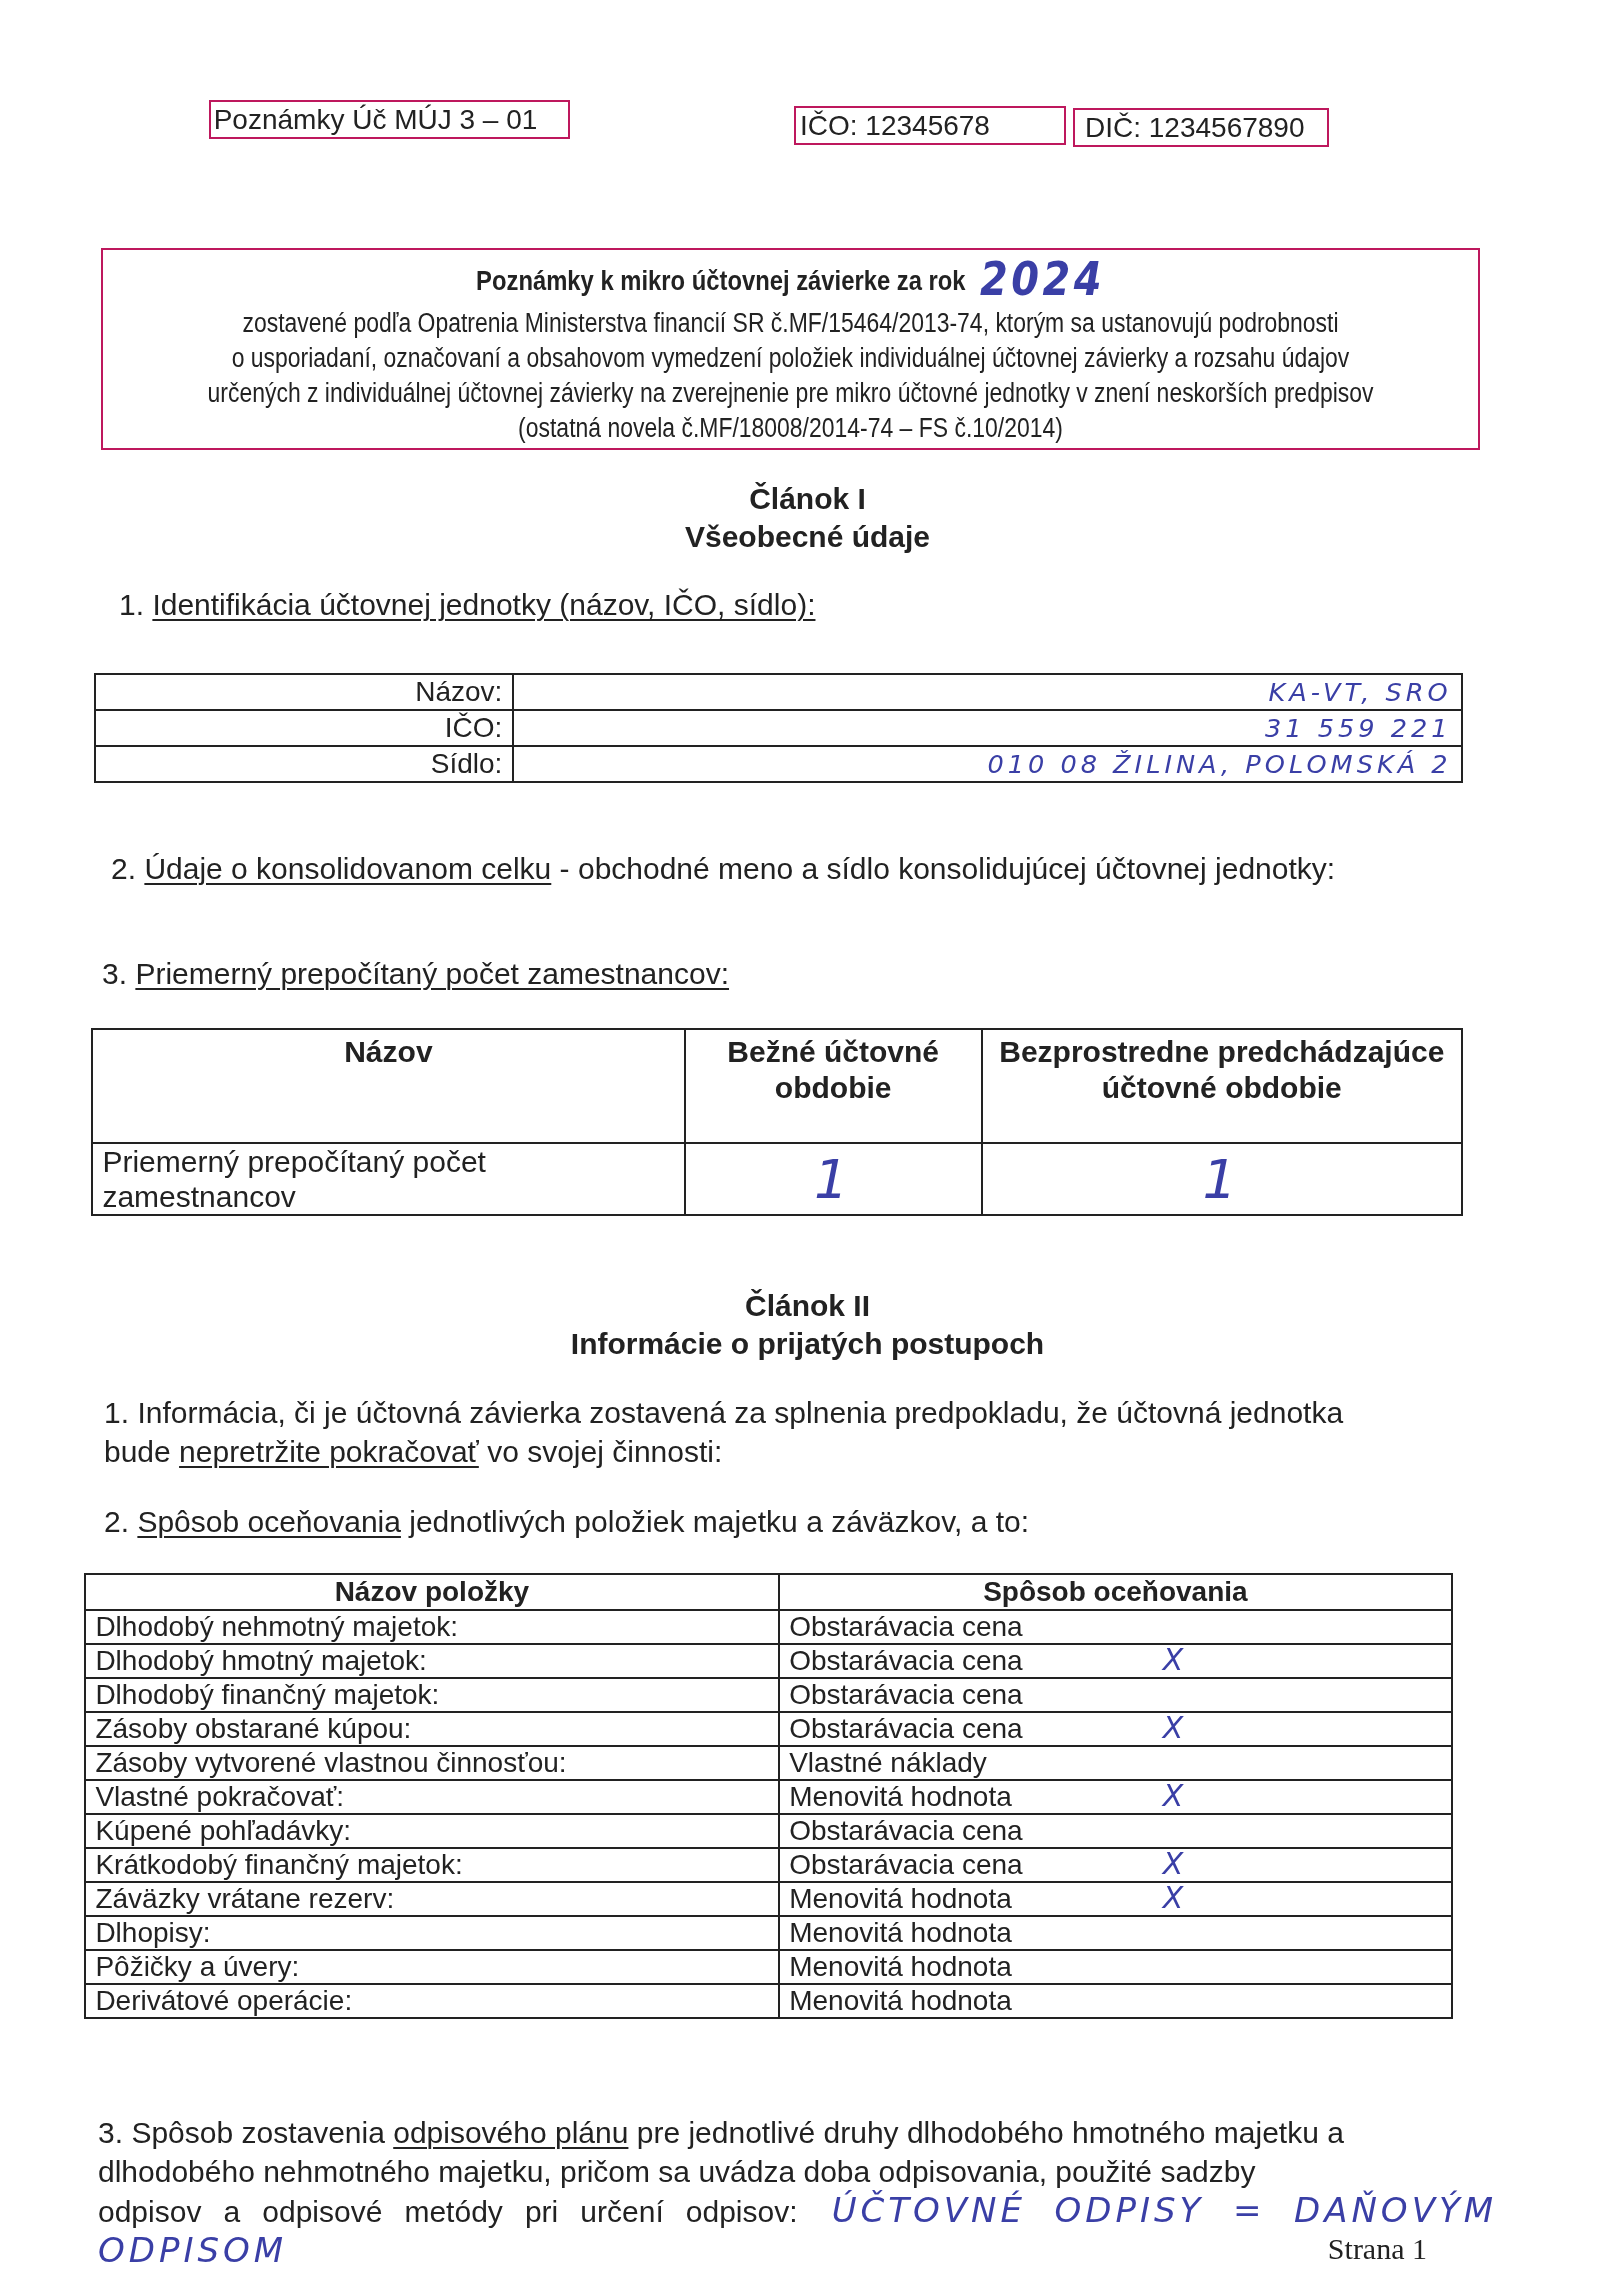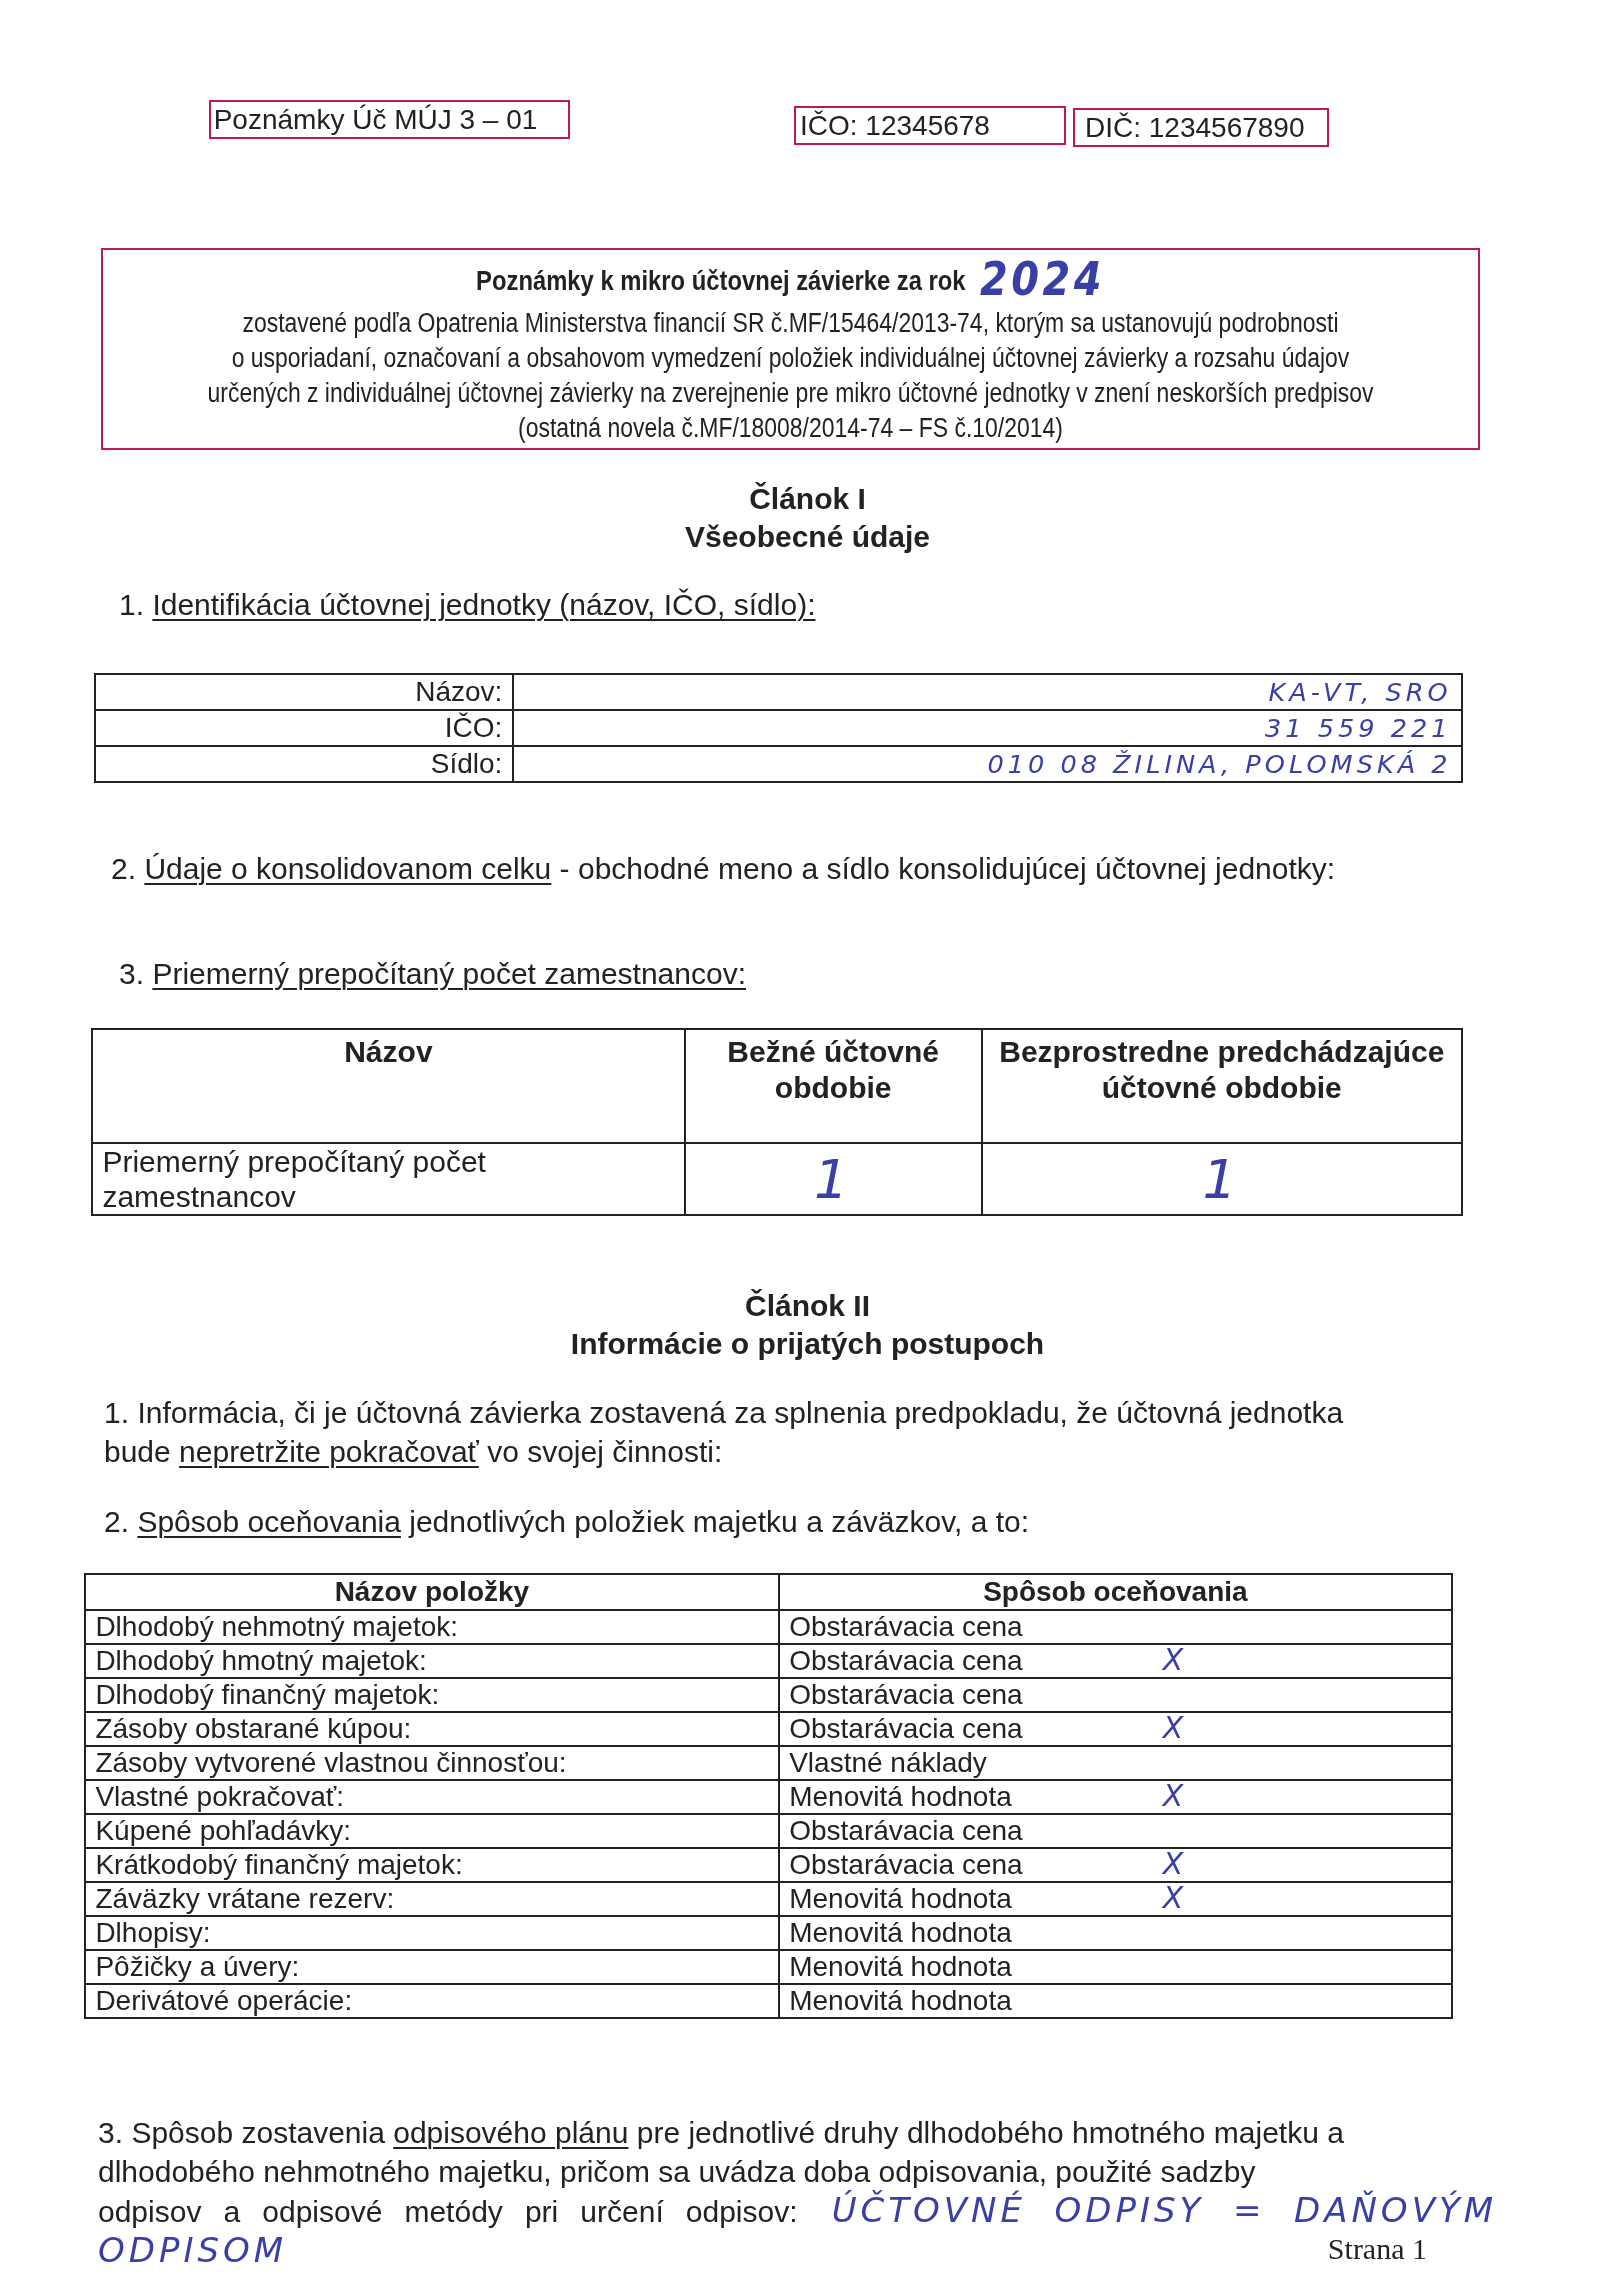--- a/index.html
+++ b/index.html
@@ -97,21 +97,21 @@
     <td class="val hw">010 08 ŽILINA, POLOMSKÁ 2</td>
   </tr>
 </tbody>
   </table>
 
 <div class="abs para" style="left:111px; top:849px;">
   <span>2.</span>
   <span class="u">Údaje o konsolidovanom celku</span><span> - obchodné meno a sídlo konsolidujúcej účtovnej jednotky:</span>
 </div>
 
-<div class="abs para" style="left:119px; top:954px;">
+<div class="abs para" style="left:102px; top:954px;">
   <span>3.</span>
   <span class="u">Priemerný prepočítaný počet zamestnancov:</span>
 </div>
 
 <table id="emp-table" class="abs">
   <tbody>
       <tr>
     <th class="c1" style="height:108px;">Názov</th>
     <th class="c2">Bežné účtovné obdobie</th>
     <th class="c3">Bezprostredne predchádzajúce účtovné obdobie</th>

